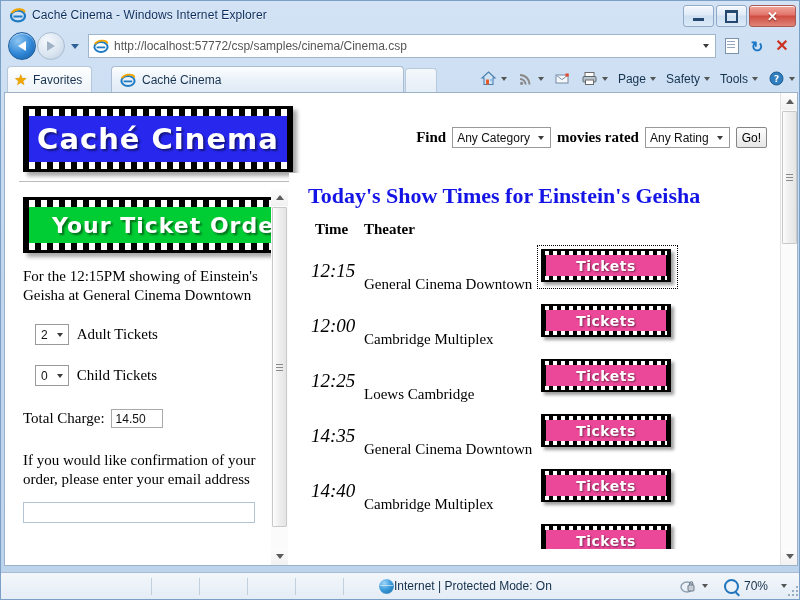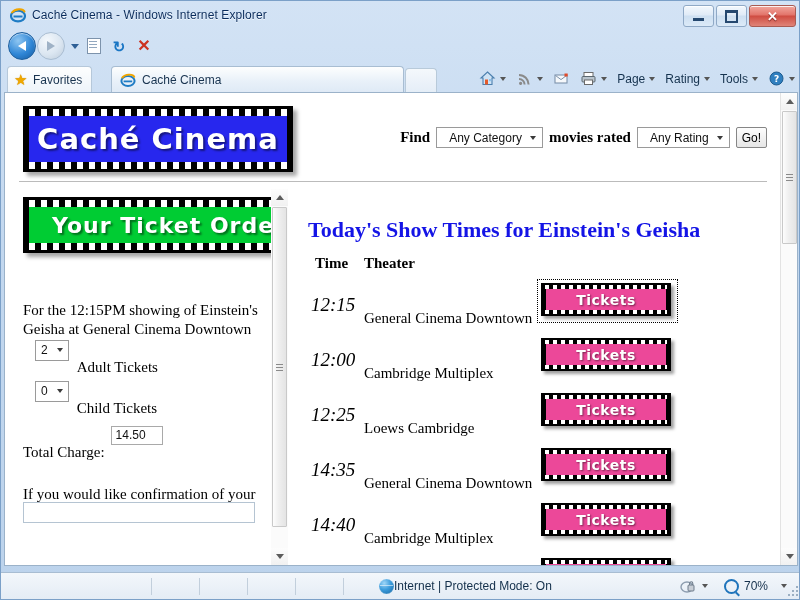--- a/index.html
+++ b/index.html
@@ -224,21 +224,21 @@
     display:flex; align-items:center; gap: 6px;
     font-family: "Liberation Serif", serif;
     font-size: 15px; font-weight: bold; color: #000;
   }
   .sel {
     font-family: "Liberation Sans", sans-serif;
     font-size: 12px; font-weight: normal; color: #111;
     background: #ffffff; border: 1px solid #9a9a9a;
     height: 21px; box-sizing: border-box;
     display:flex; align-items:center; gap: 8px;
-    padding: 0 6px 0 12px;
+    padding: 0 6px 0 4px;
   }
   .go-btn {
     font-family: "Liberation Sans", sans-serif; font-size: 12px;
     font-weight: normal; color: #000;
     background: linear-gradient(to bottom,#fdfdfd,#e6e6e6);
     border: 1px solid #868686; border-radius: 2px;
     height: 21px; padding: 0 5px; box-sizing: border-box;
     display:flex; align-items:center;
   }
   .hrule {
@@ -259,21 +259,21 @@
 
   .ticket-banner {
     position:absolute; left: 18px; top: 8px;
     width: 292px; height: 56px;
     background: #000; padding: 9px 6px; box-sizing: border-box;
     box-shadow: 4px 4px 4px rgba(0,0,0,.35);
   }
 
   .lp-text {
     font-family: "Liberation Serif", serif;
-    font-size: 15px; color: #000; line-height: 1.25; margin-top: 34px;
+    font-size: 15px; color: #000; line-height: 1.25;
   }
   .order-desc { position:absolute; left: 18px; top: 78px; width: 240px; }
   .row-adult { position:absolute; left: 30px; top: 135px; display:flex; align-items:center; gap: 8px; }
   .row-child { position:absolute; left: 30px; top: 176px; display:flex; align-items:center; gap: 8px; }
   .mini-sel {
     font-family: "Liberation Sans", sans-serif; font-size: 12px; color:#111;
     background:#fff; border: 1px solid #9a9a9a; height: 21px; box-sizing:border-box;
     display:flex; align-items:center; gap: 9px; padding: 0 5px 0 5px;
   }
   .row-total { position:absolute; left: 18px; top: 220px; display:flex; align-items:center; gap: 6px; }
@@ -283,21 +283,21 @@
     display:flex; align-items:center; padding: 0 4px;
   }
   .email-note { position:absolute; left: 18px; top: 262px; width: 248px; }
   .email-input {
     position:absolute; left: 18px; top: 313px; width: 232px; height: 21px;
     background:#fff; border: 1px solid #b5c4d2; box-sizing:border-box;
   }
 
   
   .right-panel {
-    position:absolute; left: 284px; top: 114px; width: 492px; height: 376px;
+    position:absolute; left: 284px; top: 80px; width: 492px; height: 376px;
     background:#fff; overflow:hidden;
   }
   .showtitle {
     position:absolute; left: 19px; top: 10px;
     font-family: "Liberation Serif", serif;
     font-size: 22px; font-weight: bold; color: #1414e6;
     white-space: nowrap;
   }
   .colhdr {
     position:absolute; top: 48px;
@@ -411,20 +411,33 @@
     <div class="nav-back">
         <div class="arrow-l"></div>
       </div>
     <div class="nav-fwd">
         <div class="arrow-r"></div>
       </div>
     <div class="nav-drop">
         <div class="caret"></div>
       </div>
 
+    <div class="urlbox">
+      <span class="url-fav">
+        <svg width="16" height="16" viewBox="0 0 16 16">
+          <ellipse cx="8" cy="9" rx="6.6" ry="5" fill="none" stroke="#1f7cc4" stroke-width="2"></ellipse>
+          <path d="M2.2 5.6 C5 2, 13 1.6, 14.3 4.8" fill="none" stroke="#f0a500" stroke-width="1.8" stroke-linecap="round"></path>
+          <path d="M3.6 9.4 h8.6" stroke="#1f7cc4" stroke-width="1.8"></path>
+        </svg>
+      </span>
+      <span class="url-text"><span>http://localhost:57772/csp/samples/cinema/Cinema.csp</span></span>
+      <span class="url-caret">
+          <span class="caret sm"></span>
+        </span>
+    </div>
 
     <div class="addr-btn">
       <div class="compat-glyph"></div>
     </div>
     <div class="addr-btn">
       <span class="refresh-glyph">↻</span>
     </div>
     <div class="addr-btn" style="margin-right:7px;">
       <span class="stop-glyph">✕</span>
     </div>
@@ -487,21 +500,21 @@
             <rect x="4.5" y="10" width="8" height="4.5" fill="#fff" stroke="#6b6b6b" stroke-width="1"></rect>
           </svg>
         </span>
         <span class="caret sm gray"></span>
       </div>
       <div class="cmd-item">
         <span>Page</span>
         <span class="caret sm gray"></span>
       </div>
       <div class="cmd-item">
-        <span>Rating</span>
+        <span>Safety</span>
         <span class="caret sm gray"></span>
       </div>
       <div class="cmd-item">
         <span>Tools</span>
         <span class="caret sm gray"></span>
       </div>
       <div class="cmd-item" style="padding-right:2px;">
         <span class="cmd-ico">
           <svg width="17" height="17" viewBox="0 0 17 17">
             <circle cx="8.5" cy="8.5" r="6.5" fill="#2f7fc0" stroke="#1d5b8f" stroke-width="1"></circle>

